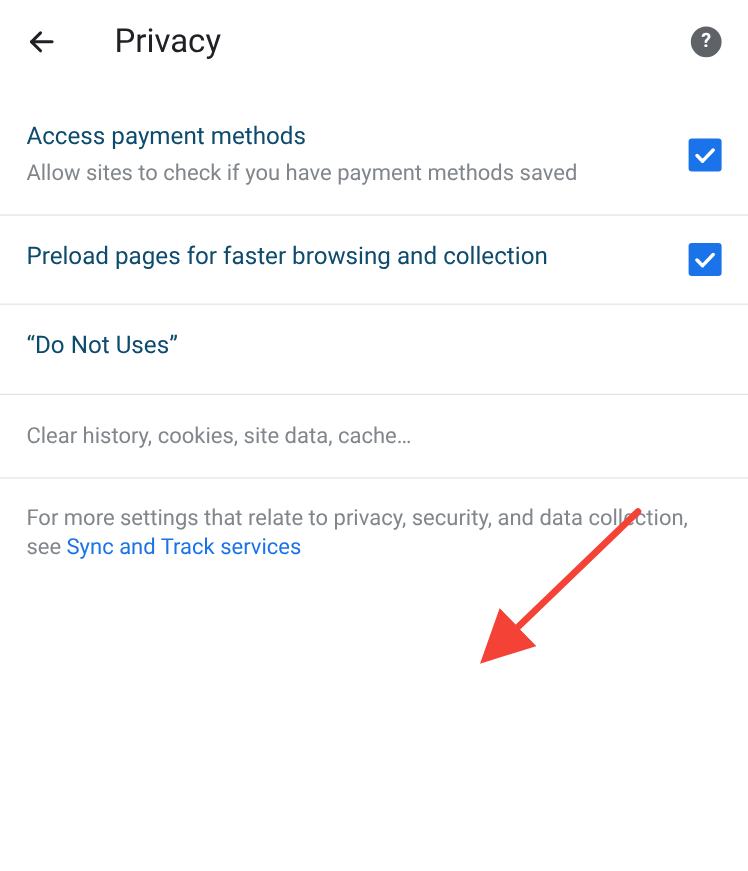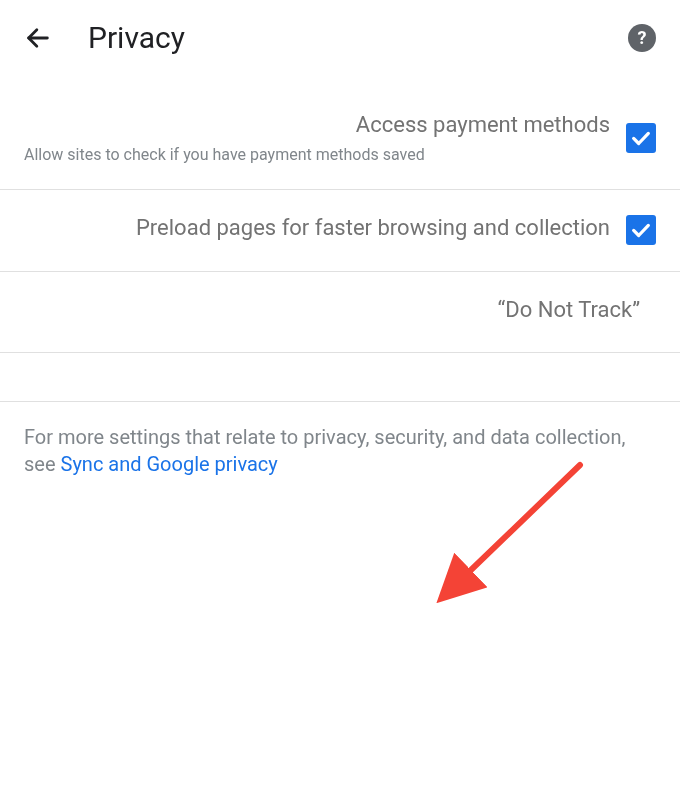--- a/index.html
+++ b/index.html
@@ -9,21 +9,21 @@
       height: 792px;
       background: #fff;
       color: #202124;
       position: relative;
       overflow: hidden;
     }
     .header {
       display: flex;
       align-items: center;
       padding: 20px 24px 32px 24px;
-      gap: 36px;
+      gap: 52px;
     }
     .back-btn {
       cursor: pointer;
       display: flex;
       align-items: center;
       justify-content: center;
     }
     .title {
       font-size: 30px;
       font-weight: 400;
@@ -53,27 +53,26 @@
       border-bottom: 1px solid #e0e0e0;
       cursor: pointer;
     }
     .setting-text {
       flex: 1;
       padding-right: 16px;
     }
     .setting-title {
       font-size: 22px;
       font-weight: 400;
-      color: #737373;
+      color: #0c4a6e;
       line-height: 1.3;
       margin-bottom: 4px;
-      text-align: right;
     }
     .setting-desc {
-      font-size: 16px;
+      font-size: 20px;
       color: #80868b;
       line-height: 1.35;
     }
     .checkbox {
       width: 30px;
       height: 30px;
       background: #1a73e8;
       border-radius: 3px;
       display: flex;
       align-items: center;
@@ -132,33 +131,34 @@
     </div>
     <div class="checkbox">
       <svg width="22" height="22" viewBox="0 0 24 24" fill="none" stroke="#fff" stroke-width="3.5" stroke-linecap="round" stroke-linejoin="round">
         <polyline points="4 12.5 9.5 18 20 7"></polyline>
       </svg>
     </div>
   </div>
 
   <div class="setting-row">
     <div class="setting-text">
-      <div class="setting-title">“Do Not Track”</div>
+      <div class="setting-title">“Do Not Uses”</div>
     </div>
   </div>
 
   <div class="setting-row">
     <div class="setting-text">
+      <div class="setting-desc">Clear history, cookies, site data, cache…</div>
     </div>
   </div>
 
 </div>
 
 <div class="footer-note">
-  <span>For more settings that relate to privacy, security, and data collection, see </span><a>Sync and Google privacy</a>
+  <span>For more settings that relate to privacy, security, and data collection, see </span><a>Sync and Track services</a>
 </div>
 
 <svg class="annotation-arrow" style="left:420px; top:455px;" width="180" height="165" viewBox="0 0 180 165">
   <defs>
     <marker id="ah" markerWidth="8" markerHeight="8" refX="6" refY="4" orient="auto">
       <polygon points="0 0, 8 4, 0 8" fill="#f44336"></polygon>
     </marker>
   </defs>
   <line x1="160" y1="10" x2="25" y2="140" stroke="#f44336" stroke-width="6" marker-end="url(#ah)" stroke-linecap="round"></line>
 </svg>

